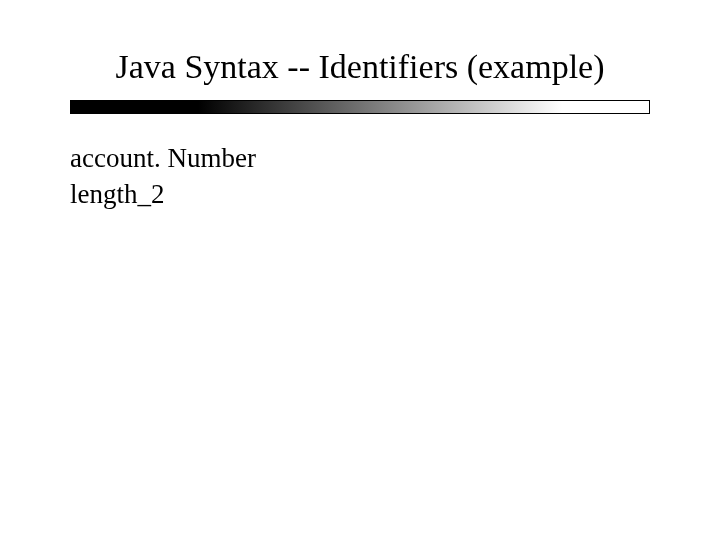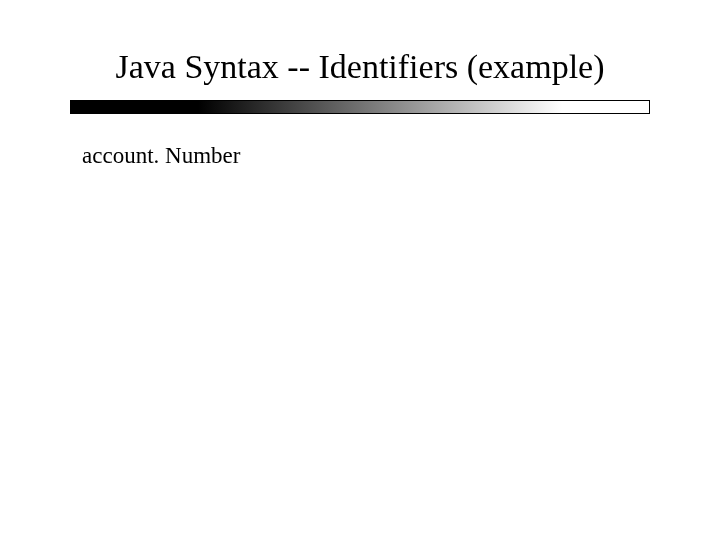--- a/index.html
+++ b/index.html
@@ -36,32 +36,32 @@
     height: 14px;
     border: 1px solid #000000;
     box-sizing: border-box;
     background: linear-gradient(to right, #000000 0%, #000000 22%, #ffffff 85%, #ffffff 100%);
   }
   .body {
     position: absolute;
     top: 140px;
     left: 70px;
     width: 580px;
-    font-size: 23px;
+    font-size: 27px;
     line-height: 1.35;
-    margin-left: 12px;
   }
   .body-line {
     display: block;
   }
 </style>
 </head>
 <body>
 
 <div class="slide">
   <div class="title">Java Syntax -- Identifiers (example)</div>
 
   <div class="divider"></div>
 
   <div class="body">
     <span class="body-line">account. Number</span>
+    <span class="body-line">length_2</span>
   </div>
 </div>
 
 </body></html>

